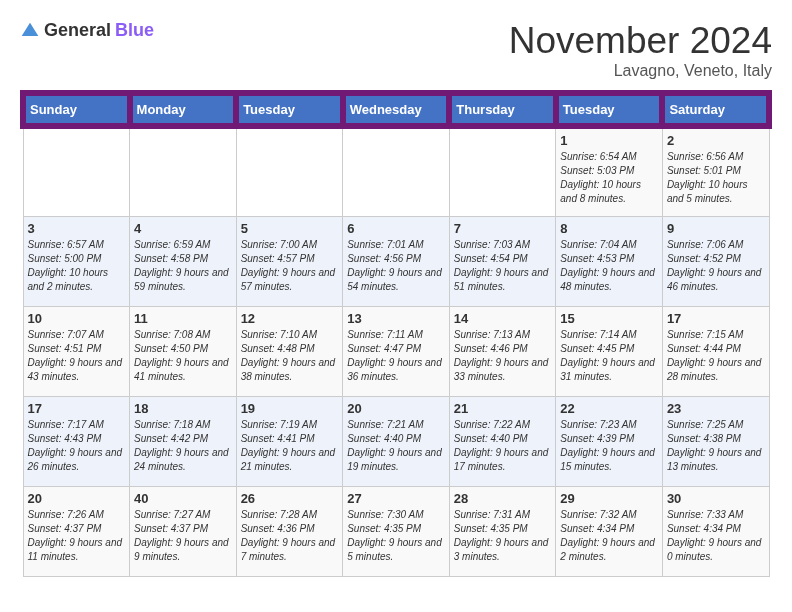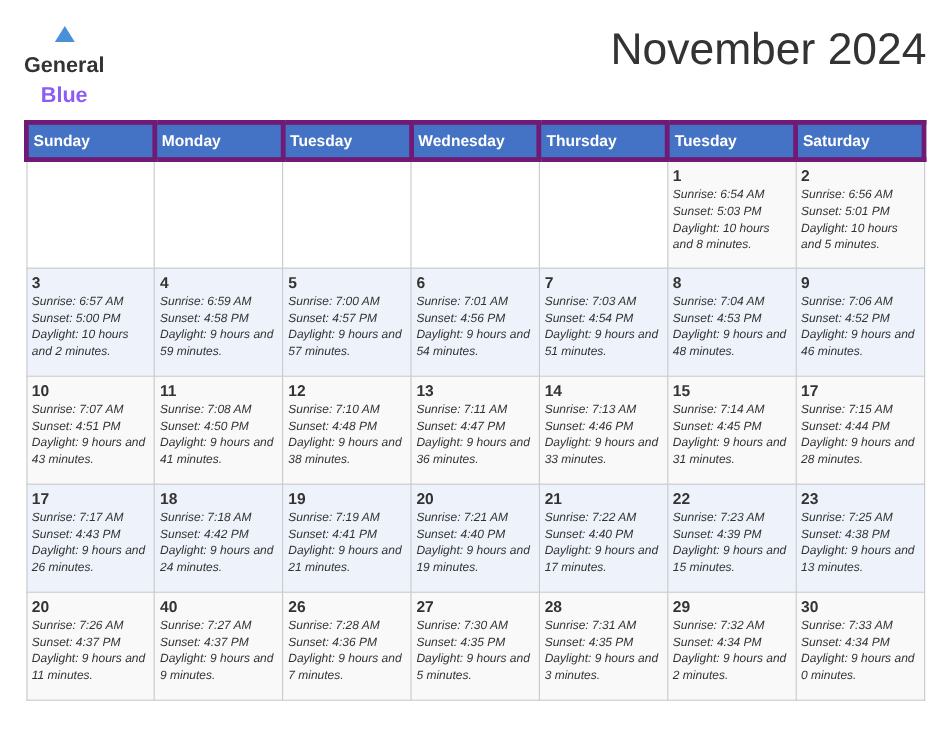--- a/index.html
+++ b/index.html
@@ -13,21 +13,20 @@
     .header-area {
       display: flex;
       justify-content: space-between;
       align-items: flex-start;
       margin-bottom: 10px;
     }
     .logo {
       display: flex;
       align-items: center;
       gap: 4px;
-      flex-direction: column;
     }
     .logo-icon {
       width: 20px;
       height: 20px;
     }
     .title-area {
       text-align: right;
     }
     .month-title {
       font-size: 37px;
@@ -43,21 +42,21 @@
       border-collapse: collapse;
       table-layout: fixed;
     }
     .calendar-table thead th {
       background-color: #4472c4;
       color: white;
       font-size: 13px;
       font-weight: bold;
       padding: 6px 4px;
       text-align: left;
-      border: 4px solid #701a75;
+      border: 6px solid #701a75;
     }
     .calendar-table tbody td {
       border: 1px solid #ccc;
       vertical-align: top;
       padding: 4px;
       font-size: 10.5px;
       color: #333;
       min-height: 80px;
       height: 90px;
     }
@@ -89,20 +88,21 @@
 <div class="header-area">
   <div class="logo">
     <svg class="logo-icon" viewBox="0 0 24 24" xmlns="http://www.w3.org/2000/svg">
       <polygon points="12,2 22,18 2,18" fill="#4a90d9"></polygon>
     </svg>
     <span style="font-size:18px;font-weight:bold;color:#333;">General</span>
       <span style="font-size:18px;font-weight:bold;color:#8b5cf6;">Blue</span>
   </div>
   <div class="title-area">
     <div class="month-title">November 2024</div>
+    <div class="location-title">Lavagno, Veneto, Italy</div>
   </div>
 </div>
 
 <table class="calendar-table">
   <thead>
     <tr>
 
     <th>Sunday</th>
         <th>Monday</th>
         <th>Tuesday</th>

